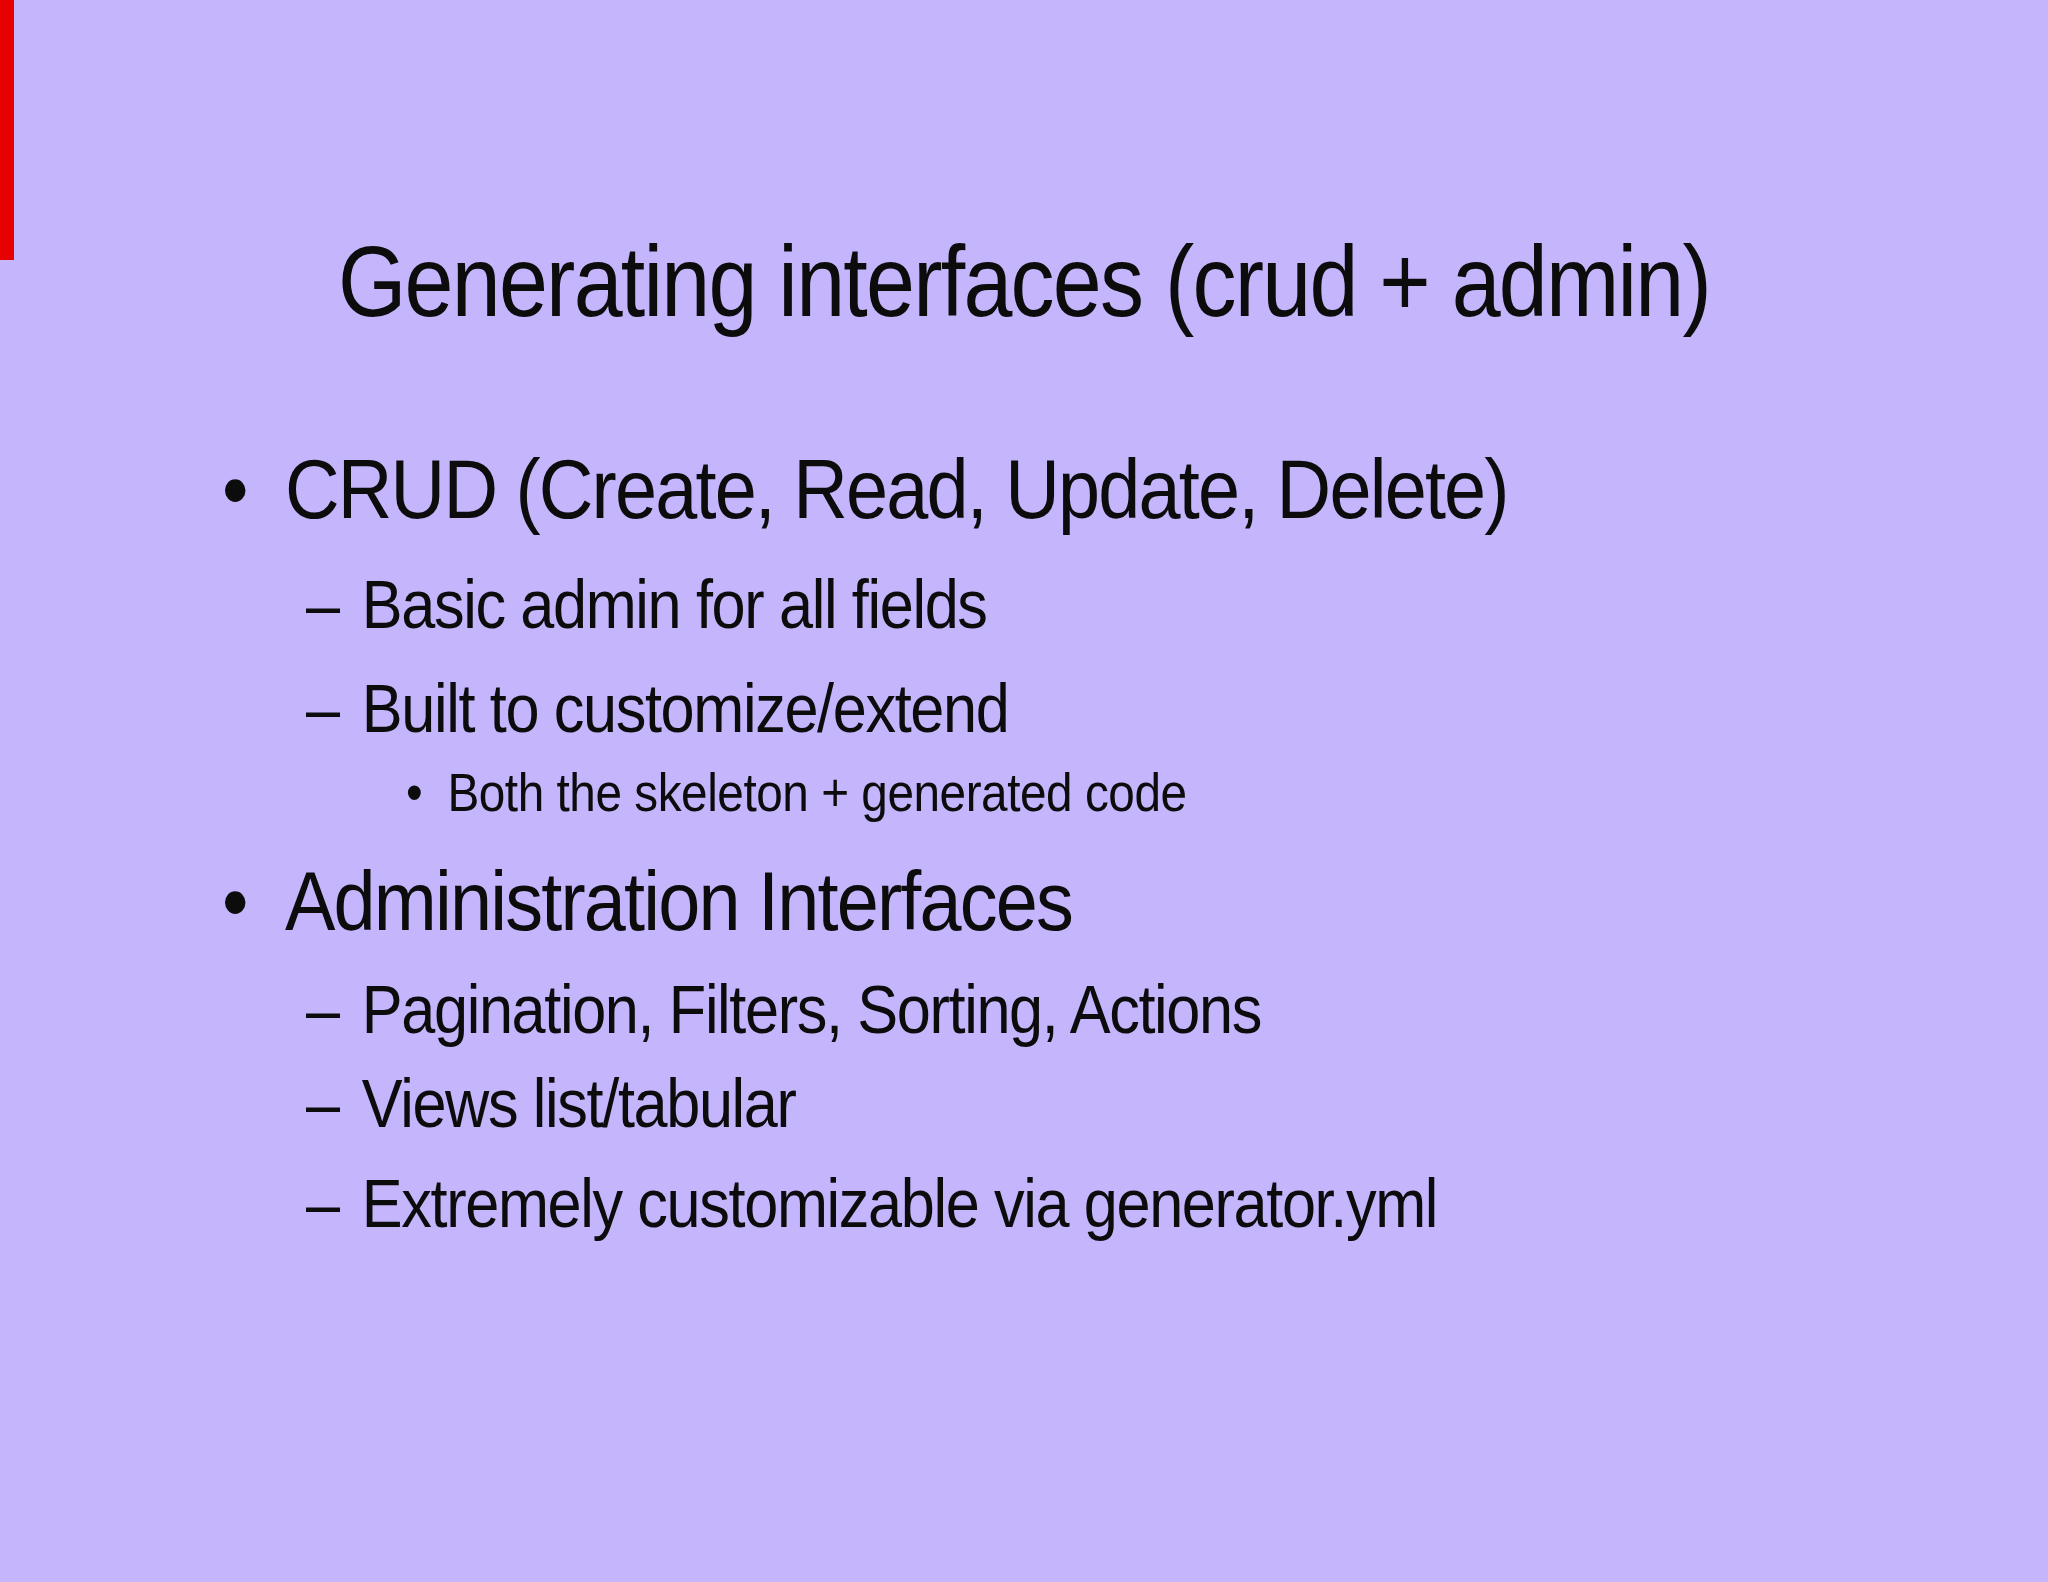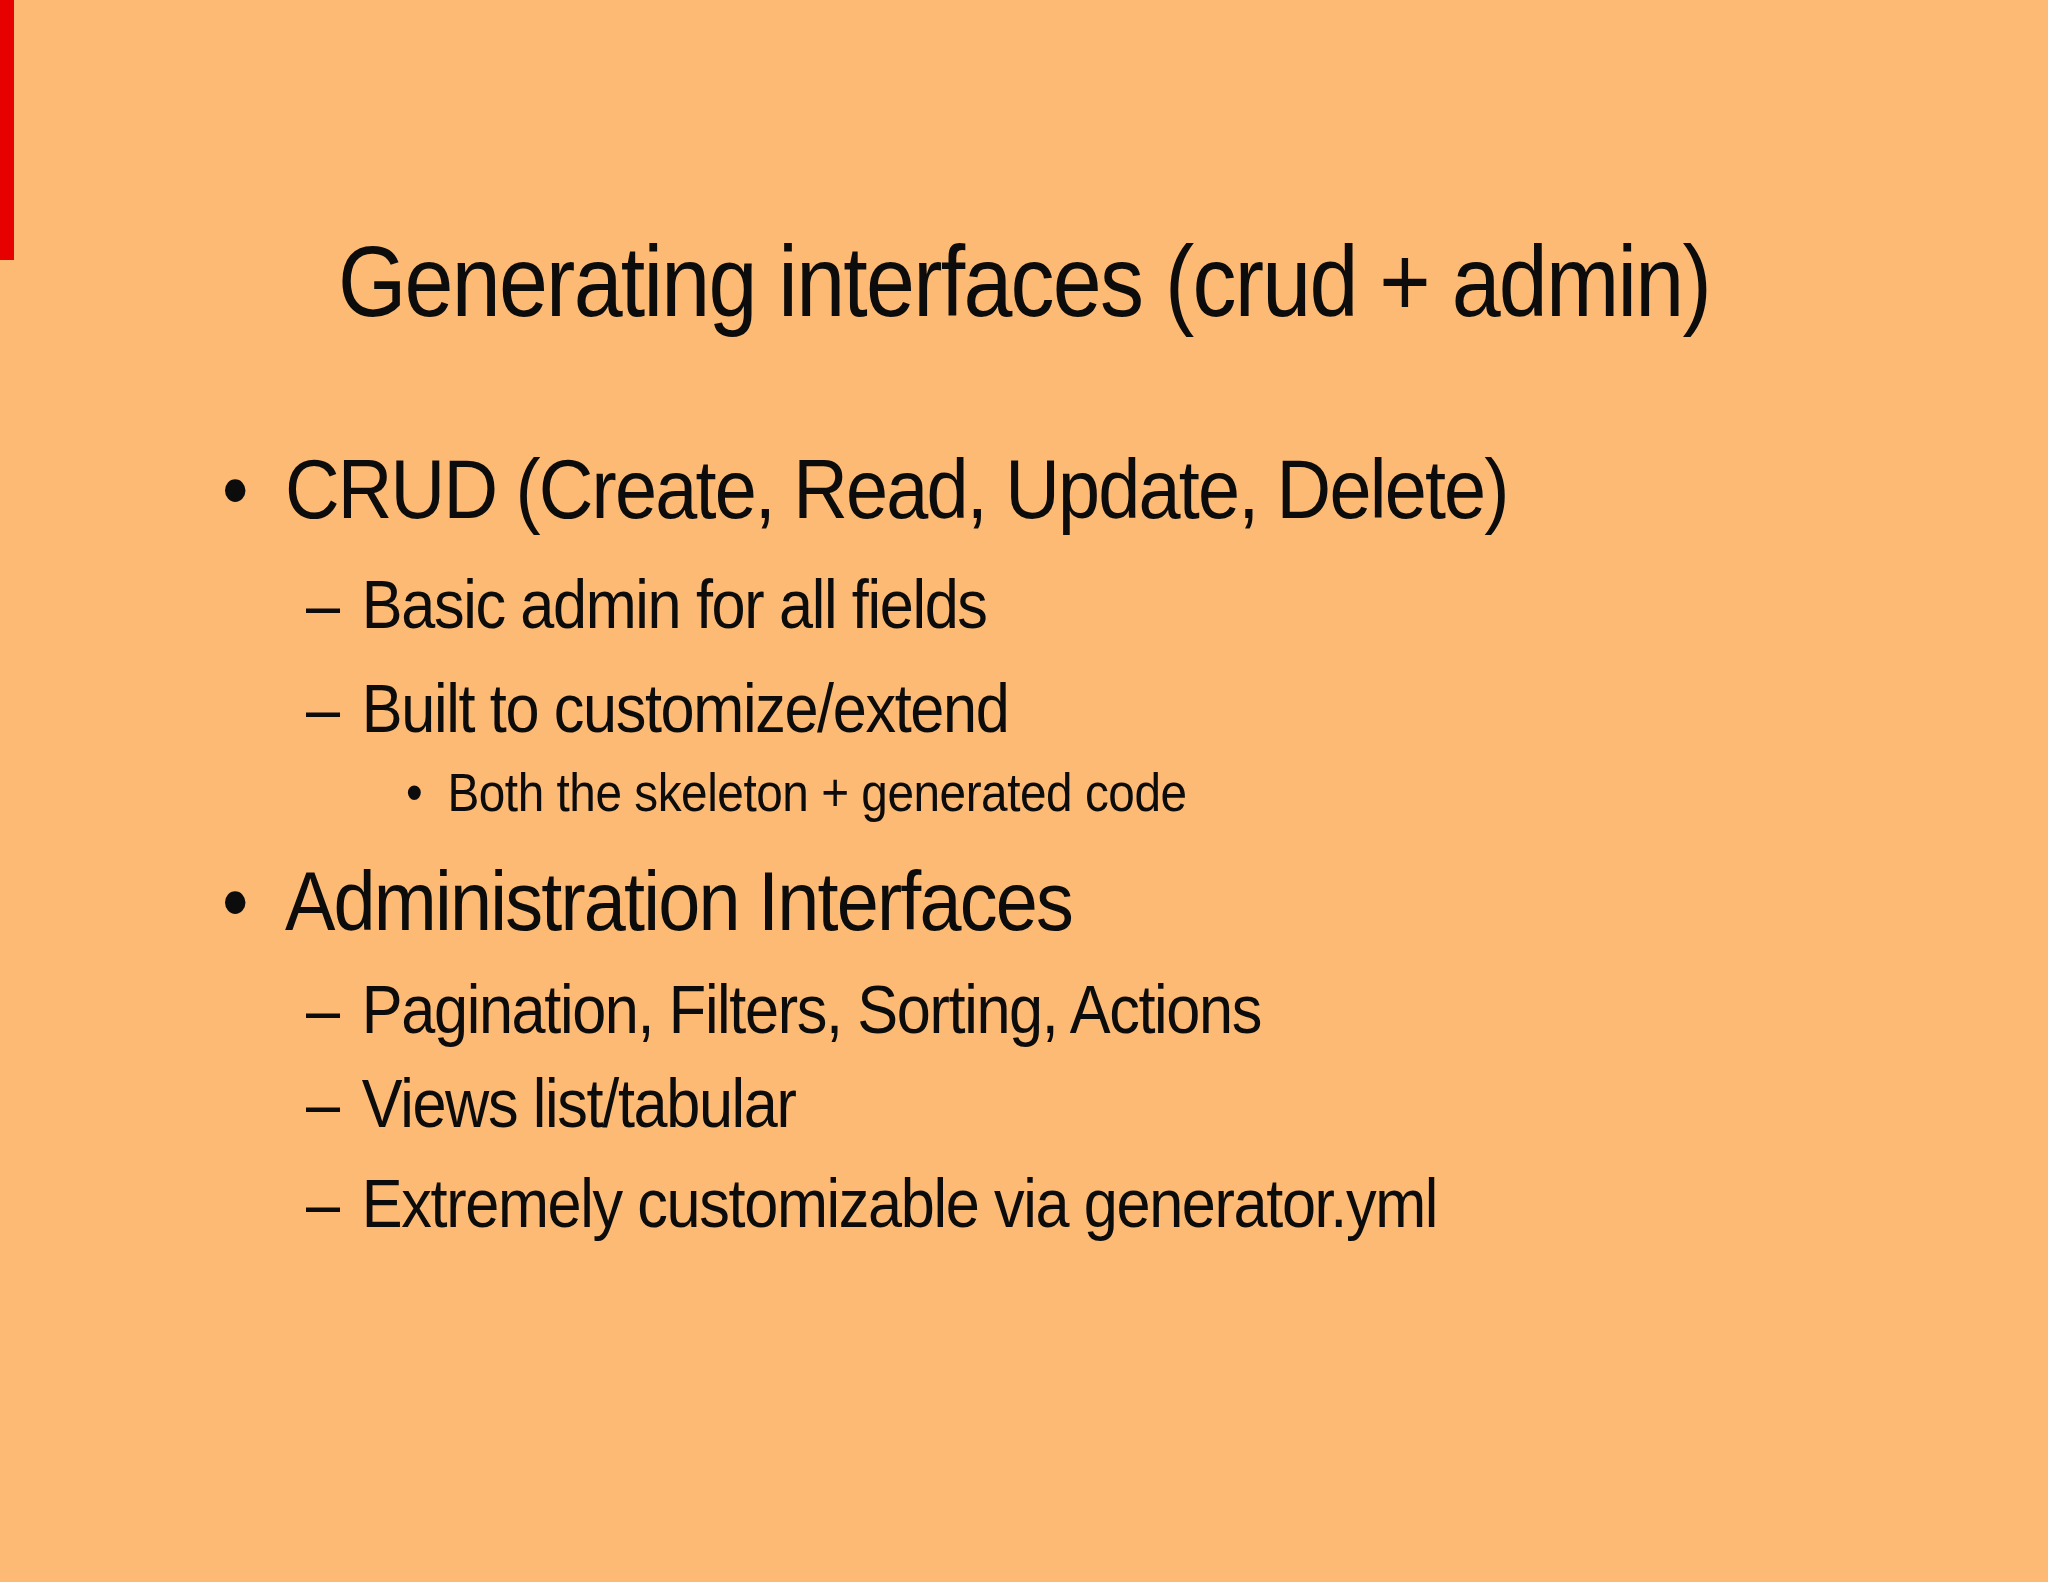--- a/index.html
+++ b/index.html
@@ -4,21 +4,21 @@
 <style>
   html, body {
     margin: 0;
     padding: 0;
     background: #ffffff;
   }
   .slide {
     position: relative;
     width: 2048px;
     height: 1582px;
-    background: #fdba74;
+    background: #c4b5fd;
     overflow: hidden;
     font-family: "Liberation Sans", "DejaVu Sans", sans-serif;
     color: #111111;
   }
   .red-mark {
     position: absolute;
     left: 0;
     top: 0;
     width: 14px;
     height: 260px;

